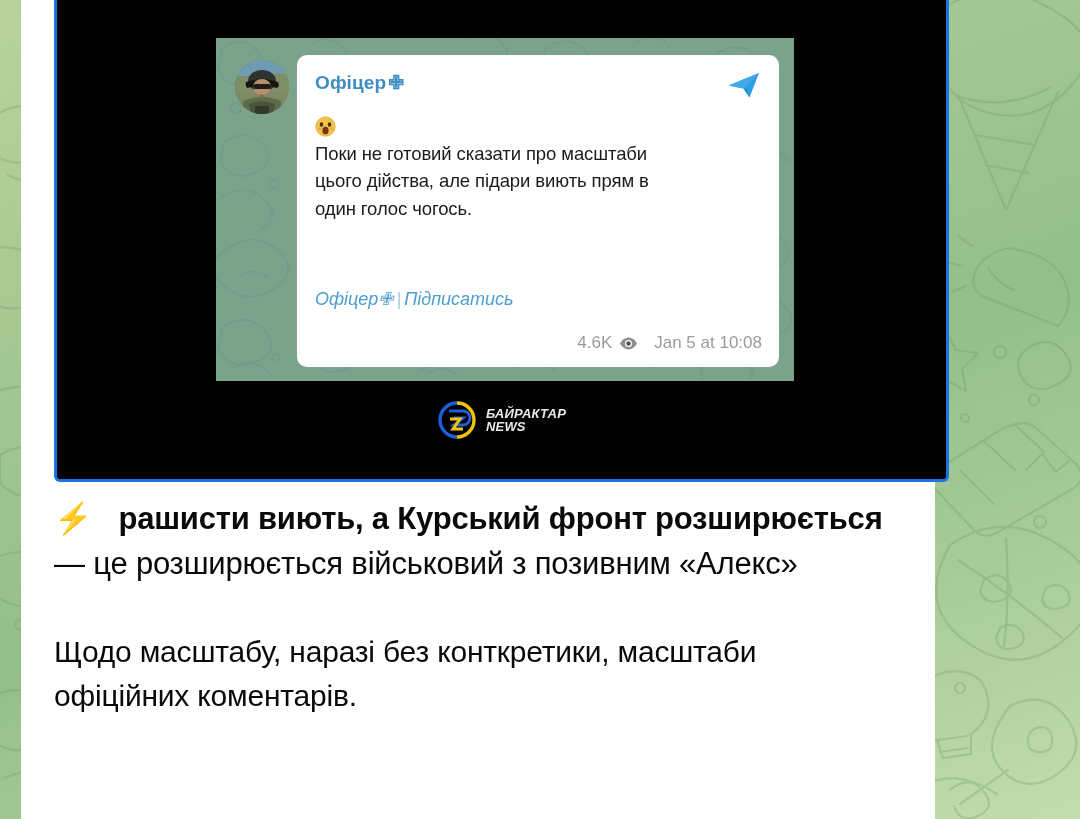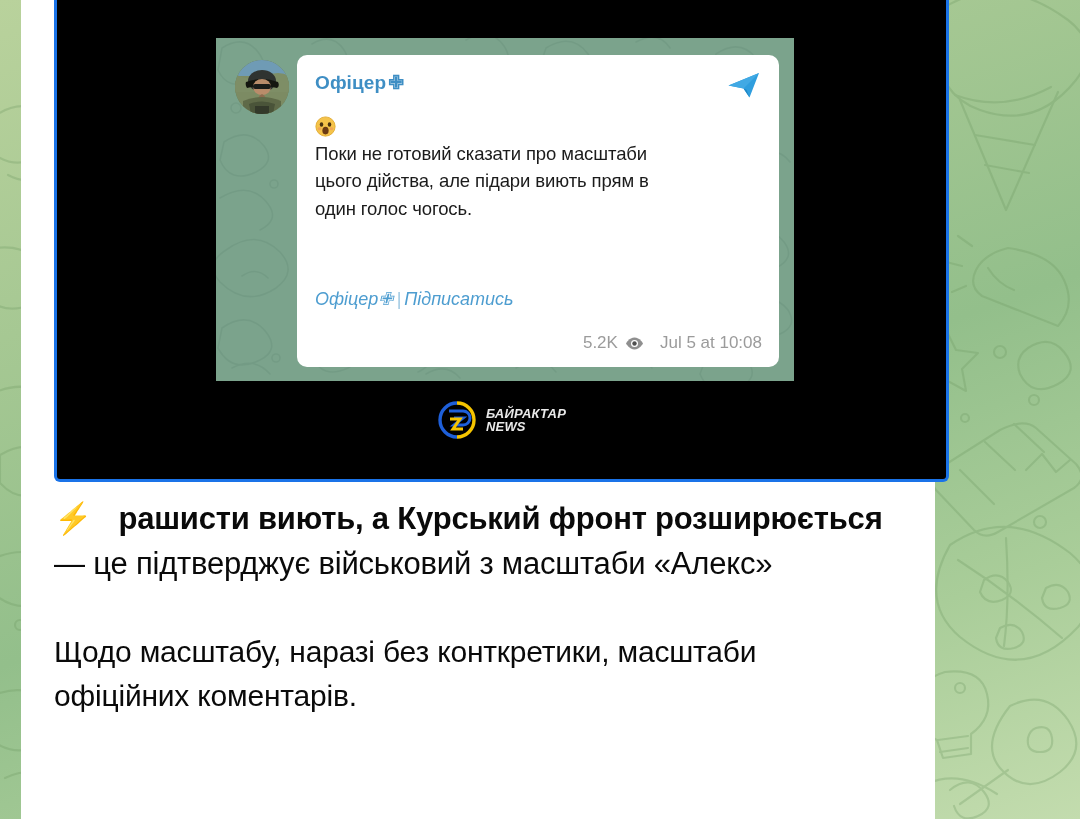--- a/index.html
+++ b/index.html
@@ -351,29 +351,29 @@
               </svg></span><span>
 Поки не готовий сказати про масштаби
 цього дійства, але підари виють прям в
 один голос чогось.</span></div>
 
         <div id="tg-footer-link">
           <span>Офіцер</span><span>✙</span><span class="sep">|</span><span>Підписатись</span>
         </div>
 
         <div id="tg-stats">
-          <span>5.2K</span>
+          <span>4.6K</span>
           <span class="eye">
             <svg width="19" height="13" viewBox="0 0 19 13" xmlns="http://www.w3.org/2000/svg">
               <path d="M9.5 0.6 C4.2 0.6 1 6.5 1 6.5 S4.2 12.4 9.5 12.4 S18 6.5 18 6.5 S14.8 0.6 9.5 0.6 Z" fill="#8f8f8f"></path>
               <circle cx="9.5" cy="6.5" r="3.5" fill="#ffffff"></circle>
               <circle cx="9.5" cy="6.5" r="2.2" fill="#4f4f4f"></circle>
             </svg>
           </span>
-          <span class="date">Jul 5 at 10:08</span>
+          <span class="date">Jan 5 at 10:08</span>
         </div>
 
       </div>
     </div>
 
     <div id="watermark">
       <span id="watermark-logo">
         <svg viewBox="0 0 40 40" xmlns="http://www.w3.org/2000/svg">
           <path d="M20 3 a17 17 0 0 1 0 34" fill="none" stroke="#f5c400" stroke-width="3.4"></path>
           <path d="M20 3 a17 17 0 0 0 0 34" fill="none" stroke="#1e5fd9" stroke-width="3.4"></path>
@@ -383,17 +383,17 @@
       </span>
       <span id="watermark-text">
         <span class="l1">БАЙРАКТАР</span>
         <span class="l2">NEWS</span>
       </span>
     </div>
 
   </div>
 
   <div id="caption">
-    <div id="caption-lead"><span class="bolt">⚡</span><span class="strong">рашисти виють, а Курський фронт розширюється</span><span> — </span><span>це підтверджує військовий з масштаби «Алекс»</span></div>
+    <div id="caption-lead"><span class="bolt">⚡</span><span class="strong">рашисти виють, а Курський фронт розширюється</span><span> — </span><span>це розширюється військовий з позивним «Алекс»</span></div>
     <div id="caption-body">Щодо масштабу, наразі без конткретики, масштаби офіційних коментарів.</div>
   </div>
 
 </div>
 
 </body></html>

